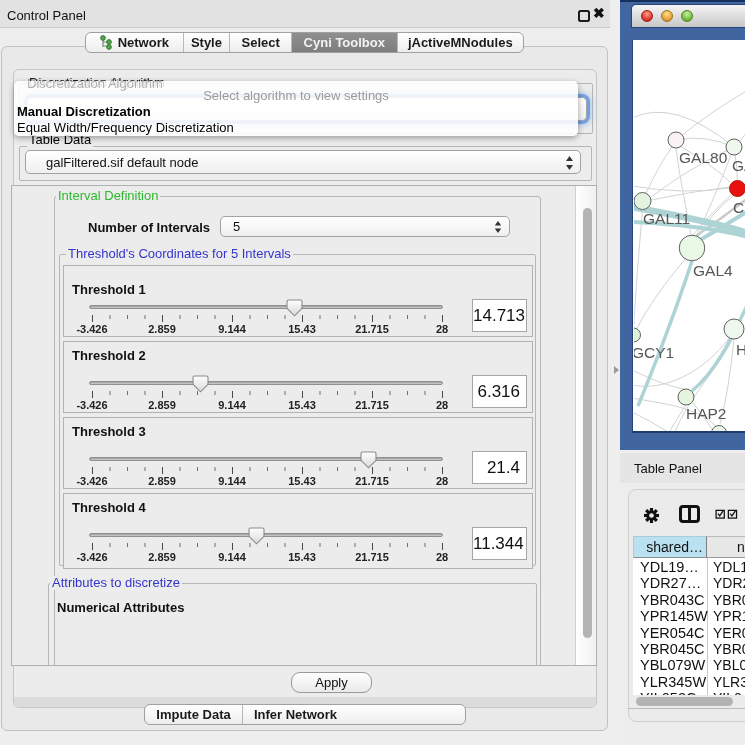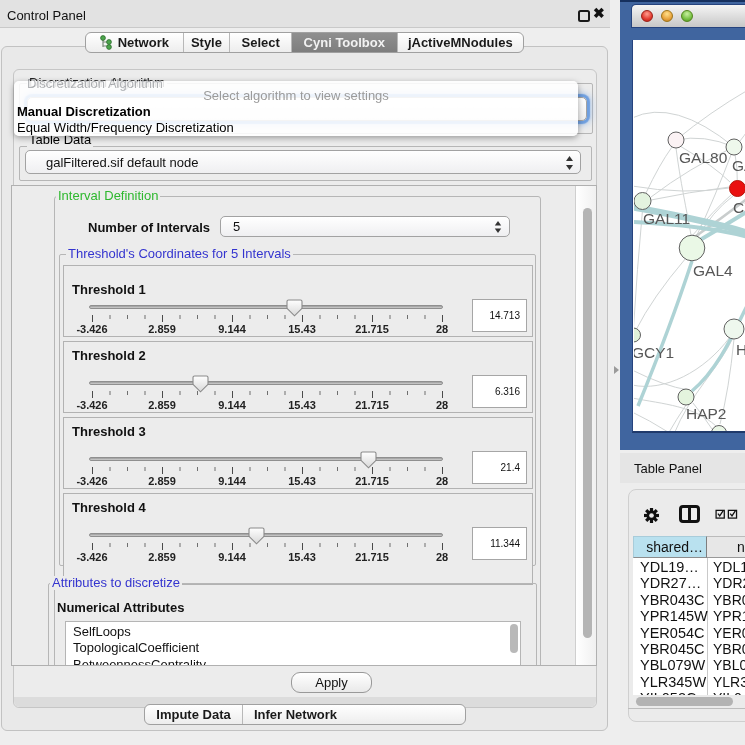--- a/index.html
+++ b/index.html
@@ -13,21 +13,21 @@
   color:#1a1a1a;border-right:1px solid #b8b8b8;box-sizing:border-box;white-space:nowrap;}
 .seg .s:last-child{border-right:none;}
 .seg .sel{background:linear-gradient(#8f8f8f,#7e7e7e);color:#f2f2f2;}
 .combo{position:absolute;background:linear-gradient(#ffffff,#efeff1);
   border:1px solid #a2a2a2;border-radius:5px;box-sizing:border-box;
   font-size:13px;color:#111;display:flex;align-items:center;}
 .grp{position:absolute;border:1px solid #b6b6b6;border-radius:2px;box-sizing:border-box;}
 .gl{position:absolute;font-size:13px;background:#ececec;padding:0 2px;line-height:14px;}
 .tbox{position:absolute;border:1px solid #b2b2b2;box-sizing:border-box;background:#ececec;}
 .vbox{position:absolute;background:#fff;border:1px solid #a6a6a6;box-sizing:border-box;
-  font-size:10px;color:#111;text-align:right;}
+  font-size:17px;color:#111;text-align:right;}
 .tlab{position:absolute;font-size:11px;font-weight:bold;color:#222;transform:translateX(-50%);}
 .track{position:absolute;height:4px;background:linear-gradient(#9a9a9a,#cfcfcf);
   border:1px solid #8f8f8f;border-radius:3px;box-sizing:border-box;}
 </style></head>
 <body>
 <svg width="0" height="0" style="position:absolute;">
     <defs>
       <linearGradient id="thg" x1="0" y1="0" x2="0" y2="1">
         <stop offset="0" stop-color="#ffffff"></stop>
         <stop offset="1" stop-color="#d8d8d8"></stop>
@@ -137,21 +137,21 @@
       <div class="tlab" style="left:98px;top:57px;">2.859</div>
       <div class="tlab" style="left:168px;top:57px;">9.144</div>
       <div class="tlab" style="left:238px;top:57px;">15.43</div>
       <div class="tlab" style="left:308px;top:57px;">21.715</div>
       <div class="tlab" style="left:378px;top:57px;">28</div>
     <svg width="17" height="18" viewBox="0 0 17 18" style="position:absolute;left:296.1px;top:33px;">
         <path d="M2.5,1 h12 a1.5,1.5 0 0 1 1.5,1.5 v6.8 L8.5,16.8 L1,9.3 V2.5 a1.5,1.5 0 0 1 1.5,-1.5 Z" fill="url(#thg)" stroke="#8a8a8a" stroke-width="1.1"></path>
       </svg>
     <div class="vbox" style="left:408px;top:33px;width:55px;height:33px;line-height:31px;padding-right:6px;">21.4</div>
   </div>
-  <div class="tbox" style="left:51px;top:307px;width:470px;height:92px;">
+  <div class="tbox" style="left:51px;top:307px;width:470px;height:76px;">
     <div class="ab b t13" style="left:8px;top:6px;">Threshold 4</div>
     <div class="track" style="left:25px;top:39px;width:354px;"></div>
     <svg width="358" height="9" style="position:absolute;left:24px;top:49px;">
         <path d="M22.0,0 V4 M39.5,0 V4 M57.0,0 V4 M92.0,0 V4 M109.5,0 V4 M127.0,0 V4 M162.0,0 V4 M179.5,0 V4 M197.0,0 V4 M232.0,0 V4 M249.5,0 V4 M267.0,0 V4 M302.0,0 V4 M319.5,0 V4 M337.0,0 V4" stroke="#6e6e6e" stroke-width="1"></path>
         <path d="M4.5,0 V7 M74.5,0 V7 M144.5,0 V7 M214.5,0 V7 M284.5,0 V7 M354.5,0 V7" stroke="#4a4a4a" stroke-width="1"></path>
       </svg>
     <div class="tlab" style="left:28px;top:57px;">-3.426</div>
       <div class="tlab" style="left:98px;top:57px;">2.859</div>
       <div class="tlab" style="left:168px;top:57px;">9.144</div>
       <div class="tlab" style="left:238px;top:57px;">15.43</div>
@@ -159,24 +159,20 @@
       <div class="tlab" style="left:378px;top:57px;">28</div>
     <svg width="17" height="18" viewBox="0 0 17 18" style="position:absolute;left:184.0px;top:33px;">
         <path d="M2.5,1 h12 a1.5,1.5 0 0 1 1.5,1.5 v6.8 L8.5,16.8 L1,9.3 V2.5 a1.5,1.5 0 0 1 1.5,-1.5 Z" fill="url(#thg)" stroke="#8a8a8a" stroke-width="1.1"></path>
       </svg>
     <div class="vbox" style="left:408px;top:33px;width:55px;height:33px;line-height:31px;padding-right:6px;">11.344</div>
   </div>
 
   <div class="grp" style="left:36px;top:397px;width:489px;height:100px;"></div>
   <div class="gl" style="left:38px;top:390px;color:#3434cf;">Attributes to discretize</div>
   <div class="ab b t13" style="left:45px;top:414px;">Numerical Attributes</div>
-  <div class="ab" style="left:53px;top:435px;width:456px;height:46px;background:#fff;border:1px solid #b5b5b5;box-sizing:border-box;font-size:13px;color:#111;">
-    <div style="padding:2px 0 0 7px;line-height:16.4px;">SelfLoops<br>TopologicalCoefficient<br>BetweennessCentrality</div>
-    <div class="ab" style="right:2px;top:2px;width:8px;height:29px;background:#b9b9b9;border-radius:4px;"></div>
-  </div>
 </div>
 
 <div class="ab" style="left:291px;top:672px;width:81px;height:21px;background:linear-gradient(#ffffff,#e9e9e9);border:1px solid #999;border-radius:9px;box-sizing:border-box;text-align:center;line-height:19px;font-size:13px;color:#111;">Apply</div>
 <div class="seg" style="left:144px;top:704px;width:322px;height:21px;">
   <div class="s" style="width:98px;">Impute Data</div>
   <div class="s" style="width:105px;">Infer Network</div>
 </div>
 
 <div class="ab" style="left:620px;top:0;width:125px;height:450px;background:#40659f;border-top:2px solid #16305e;box-sizing:border-box;"></div>
 

